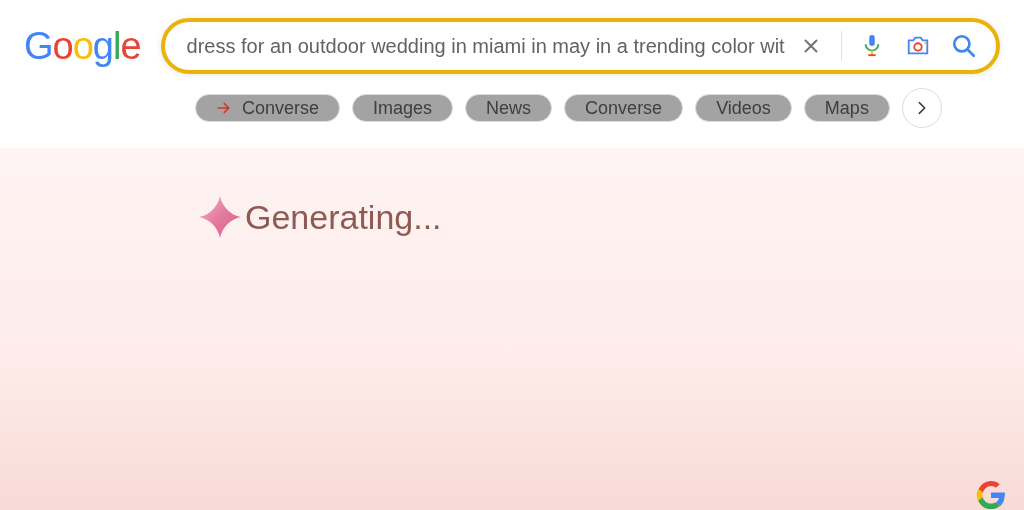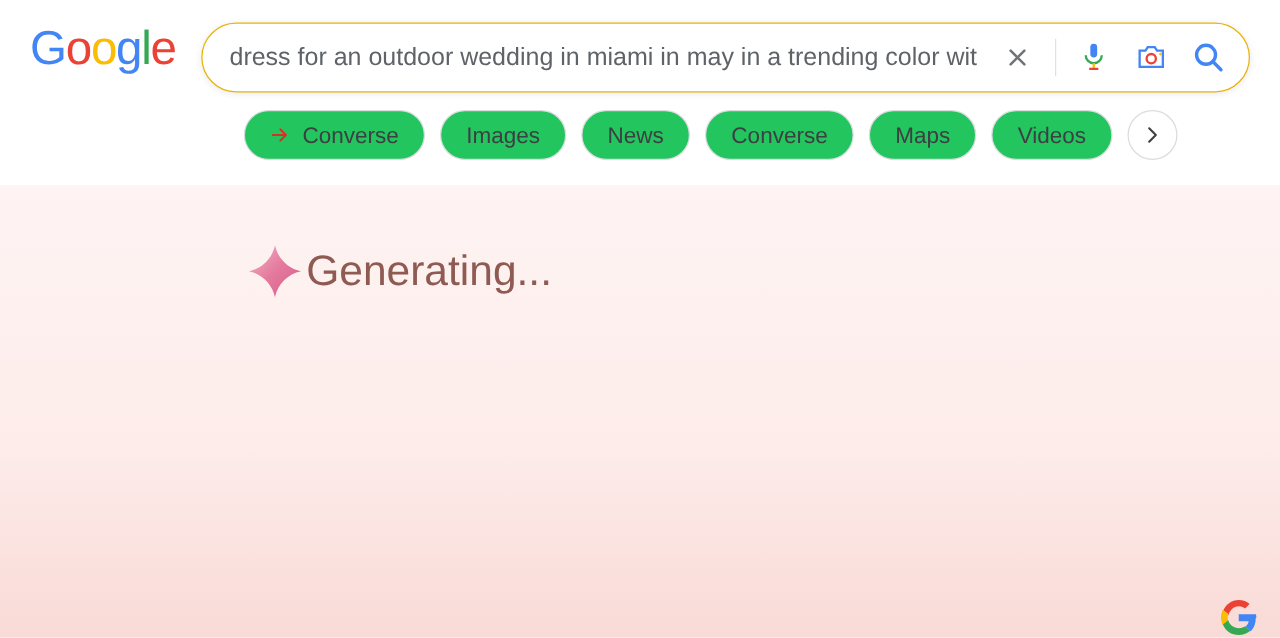--- a/index.html
+++ b/index.html
@@ -5,41 +5,42 @@
     * { margin: 0; padding: 0; box-sizing: border-box; }
     body {
       font-family: Arial, sans-serif;
       width: 1024px;
       height: 510px;
       overflow: hidden;
       background: #fff;
     }
     .header {
       display: flex;
+      align-items: center;
       padding: 18px 24px 14px 24px;
       gap: 20px;
       background: #fff;
     }
     .logo {
       font-size: 38px;
       font-weight: 500;
       letter-spacing: -1px;
       flex-shrink: 0;
     }
     .logo span:nth-child(1) { color: #4285F4; }
     .logo span:nth-child(2) { color: #EA4335; }
     .logo span:nth-child(3) { color: #FBBC05; }
     .logo span:nth-child(4) { color: #4285F4; }
     .logo span:nth-child(5) { color: #34A853; }
     .logo span:nth-child(6) { color: #EA4335; }
     .search-bar {
       flex: 1;
       display: flex;
       align-items: center;
-      border: 1px solid #eab308;
+      border: 4px solid #eab308;
       border-radius: 30px;
       height: 56px;
       padding: 0 8px 0 22px;
       box-shadow: 0 1px 6px rgba(32,33,36,0.1);
       background: #fff;
     }
     .search-input {
       flex: 1;
       border: none;
       outline: none;
@@ -75,28 +76,28 @@
       display: flex;
       align-items: center;
       gap: 12px;
       padding: 0 24px 20px 195px;
       background: #fff;
     }
     .filter-chip {
       display: flex;
       align-items: center;
       gap: 8px;
-      height: 40px;
+      height: 28px;
       padding: 0 20px;
       border: 1px solid #dadce0;
       border-radius: 20px;
       font-size: 18px;
       color: #3c4043;
       cursor: pointer;
-      background: #22c55e;
+      background: #a3a3a3;
     }
     .filter-arrow {
       width: 40px;
       height: 40px;
       border: 1px solid #dadce0;
       border-radius: 20px;
       display: flex;
       align-items: center;
       justify-content: center;
       cursor: pointer;
@@ -174,24 +175,24 @@
   <div class="filter-chip">
     <span>Images</span>
   </div>
   <div class="filter-chip">
     <span>News</span>
   </div>
   <div class="filter-chip">
     <span>Converse</span>
   </div>
   <div class="filter-chip">
+    <span>Videos</span>
+  </div>
+  <div class="filter-chip">
     <span>Maps</span>
-  </div>
-  <div class="filter-chip">
-    <span>Videos</span>
   </div>
   <div class="filter-arrow">
     <svg width="16" height="16" viewBox="0 0 24 24">
       <path d="M8 4 l8 8 l-8 8" fill="none" stroke="#3c4043" stroke-width="2.5" stroke-linecap="round" stroke-linejoin="round"></path>
     </svg>
   </div>
 </div>
 
 <div class="content">
   <div class="generating">

